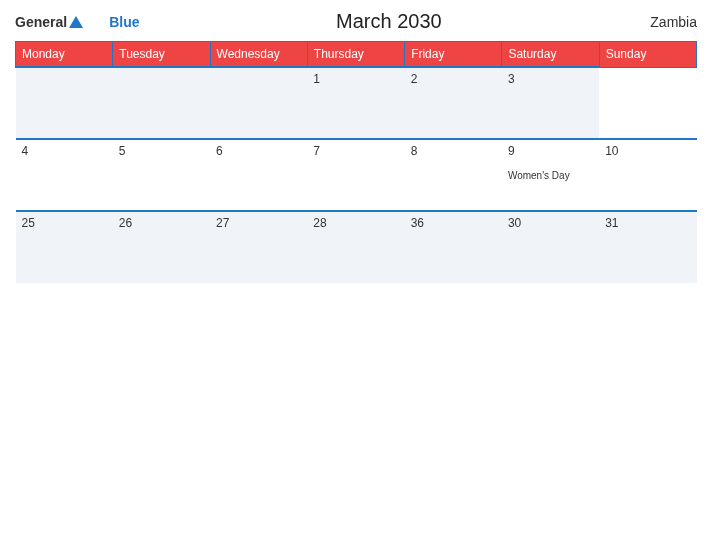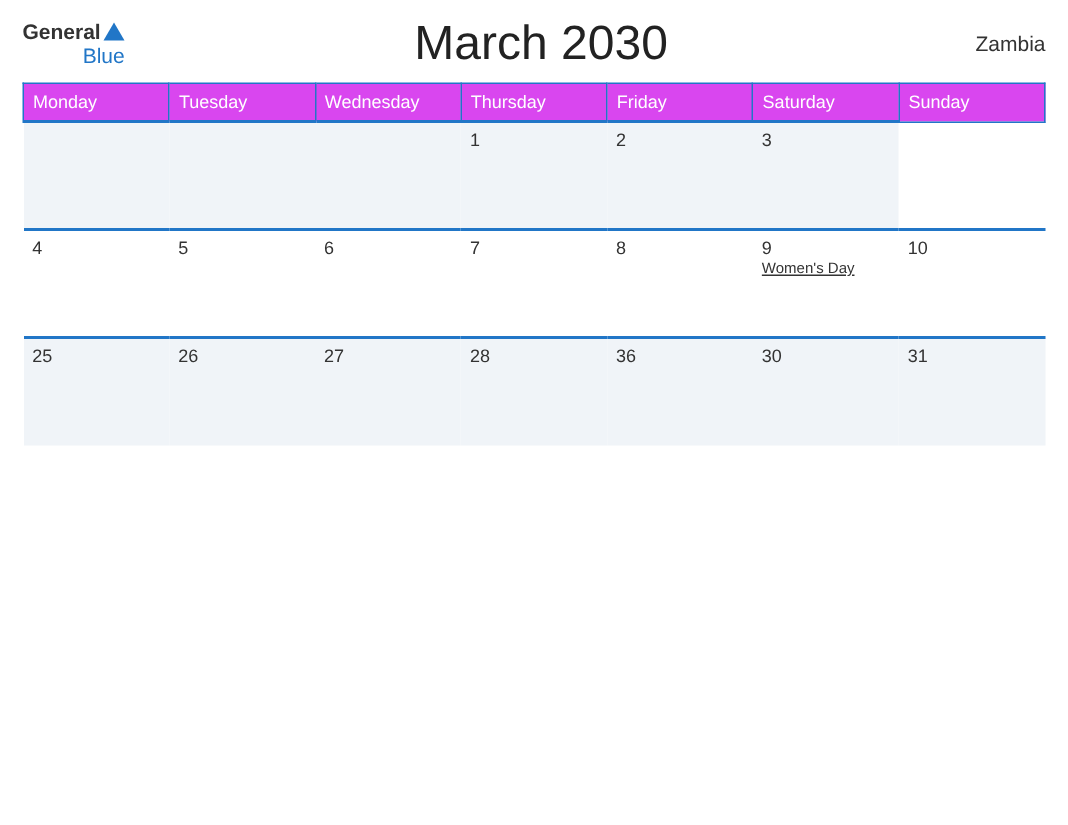--- a/index.html
+++ b/index.html
@@ -17,65 +17,66 @@
       padding: 10px 15px;
     }
     .header {
       display: flex;
       align-items: center;
       justify-content: space-between;
       margin-bottom: 8px;
     }
     .logo {
       display: flex;
-      flex-direction: column;
-      align-items: flex-end;
+      flex-direction: row;
+      align-items: flex-start;
     }
     .logo-general {
       font-size: 14px;
       font-weight: bold;
       color: #333;
     }
     .logo-blue {
       font-size: 14px;
-      font-weight: normal;
+      font-weight: bold;
       color: #2176c7;
+      margin-left: 26px;
     }
     .logo-triangle {
       display: inline-block;
       width: 0;
       height: 0;
       border-left: 7px solid transparent;
       border-right: 7px solid transparent;
       border-bottom: 12px solid #2176c7;
       margin-left: 2px;
       vertical-align: middle;
     }
     .logo-row {
       display: flex;
       align-items: center;
     }
     .title {
-      font-size: 32px;
+      font-size: 20px;
       font-weight: normal;
       color: #222;
       text-align: center;
     }
     .country {
       font-size: 14px;
       color: #333;
       text-align: right;
       margin-left: 12px;
     }
     .calendar {
       width: 100%;
       border-collapse: collapse;
     }
     .calendar thead tr {
-      background: #d946ef;
+      background: #ef4444;
     }
     .calendar thead th {
       color: #fff;
       font-size: 12px;
       font-weight: normal;
       padding: 5px 6px;
       text-align: left;
       border: 1px solid #2176c7;
     }
     .calendar tbody tr {
@@ -100,23 +101,22 @@
       background: #fff;
     }
     .day-num {
       font-size: 12px;
       color: #333;
       display: block;
     }
     .holiday {
       font-size: 10px;
       color: #333;
-      margin-top: 2px;
+      margin-top: 12px;
       display: block;
-      text-decoration: underline;
     }
     .empty {
       background: inherit;
     }
   </style>
 </head>
 <body>
 
 <div class="page">
   <div class="header">

